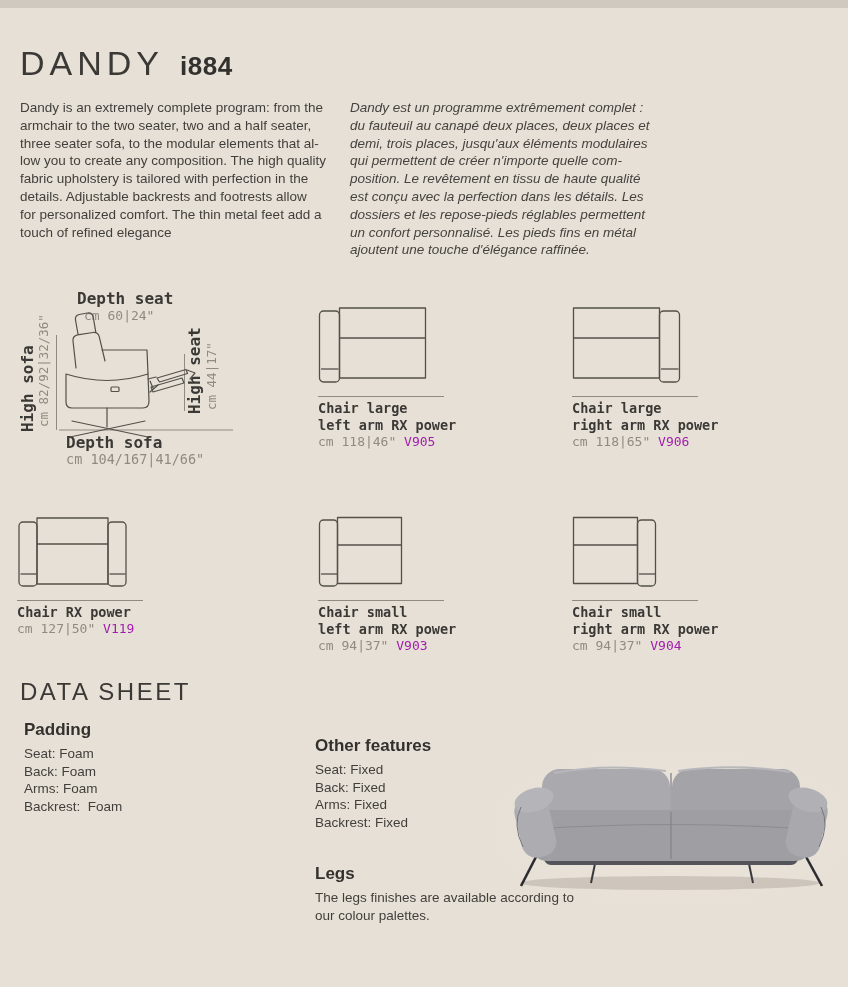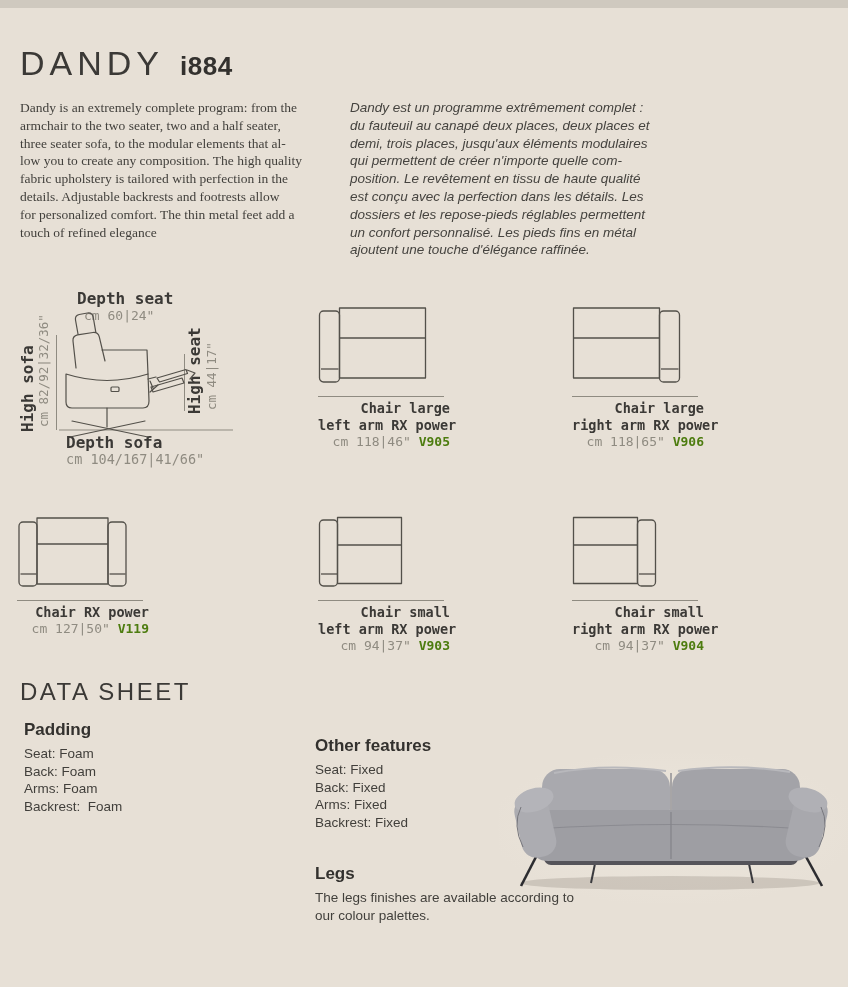--- a/index.html
+++ b/index.html
@@ -11,42 +11,42 @@
   }
   .abs { position:absolute; }
 
   
   .title-row { left:20px; top:36px; display:flex; align-items:baseline; }
   .brand { font-size:34px; font-weight:400; letter-spacing:5px; color:#3b3936; }
   .model { font-size:26px; font-weight:700; letter-spacing:0.5px; margin-left:16px; color:#33312e; }
 
   
   .para { font-size:13.5px; line-height:17.8px; white-space:pre-line; color:#413f3b; }
-  .para.en { left:20px; top:91px; width:322px;font-family:Liberation Serif, serif; }
+  .para.en { left:20px; top:91px; width:322px; }
   .para.fr { left:350px; top:91px; width:320px; font-style:italic; color:#45433f; }
 
   
   .diagram { left:14px; top:281px; }
   .diagram text { fill:#3b3936; }
   .diagram .mono-b { font-family:"DejaVu Sans Mono", monospace; font-weight:700; font-size:16px; }
   .diagram .mono-g { font-family:"DejaVu Sans Mono", monospace; font-weight:400; fill:#8f8b81; }
   .diagram .art { stroke:#53504a; stroke-width:1.2; fill:none; stroke-linejoin:round; stroke-linecap:round; }
   .diagram .dim { stroke:#8f8b81; stroke-width:1; }
 
   
   .card { position:absolute; width:132px; }
   .thumb svg { display:block; }
   .thumb .ln { stroke:#53504a; stroke-width:1.3; fill:none; stroke-linejoin:round; }
   .card .rule { border-top:1px solid #8f8b81; margin-top:12px; width:126px; }
   .m-name { font-family:"DejaVu Sans Mono", monospace; font-weight:700; font-size:13.5px;
             line-height:17px; color:#3b3936; white-space:nowrap; }
-  .card .names { margin-top:3px;text-align:right; }
+  .card .names { margin-top:3px; }
   .m-size { font-family:"DejaVu Sans Mono", monospace; font-size:13px; line-height:16px;
             color:#8f8b81; white-space:nowrap; }
-  .m-size .code { font-weight:700; color:#4d7c0f; }
+  .m-size .code { font-weight:400; color:#a21caf; }
 
   
   .ds-heading { left:20px; top:670px; font-size:24px; font-weight:400; letter-spacing:2.5px; color:#3b3936; }
   .sec-h { font-size:17px; font-weight:700; color:#33312e; }
   .spec-line { font-size:13.5px; line-height:17.6px; color:#413f3b; white-space:pre-wrap; }
   .sec { position:absolute; }
   .sec .sec-h { margin-bottom:5px; }
 
   
   .photo { left:498px; top:745px; width:350px; height:150px;

